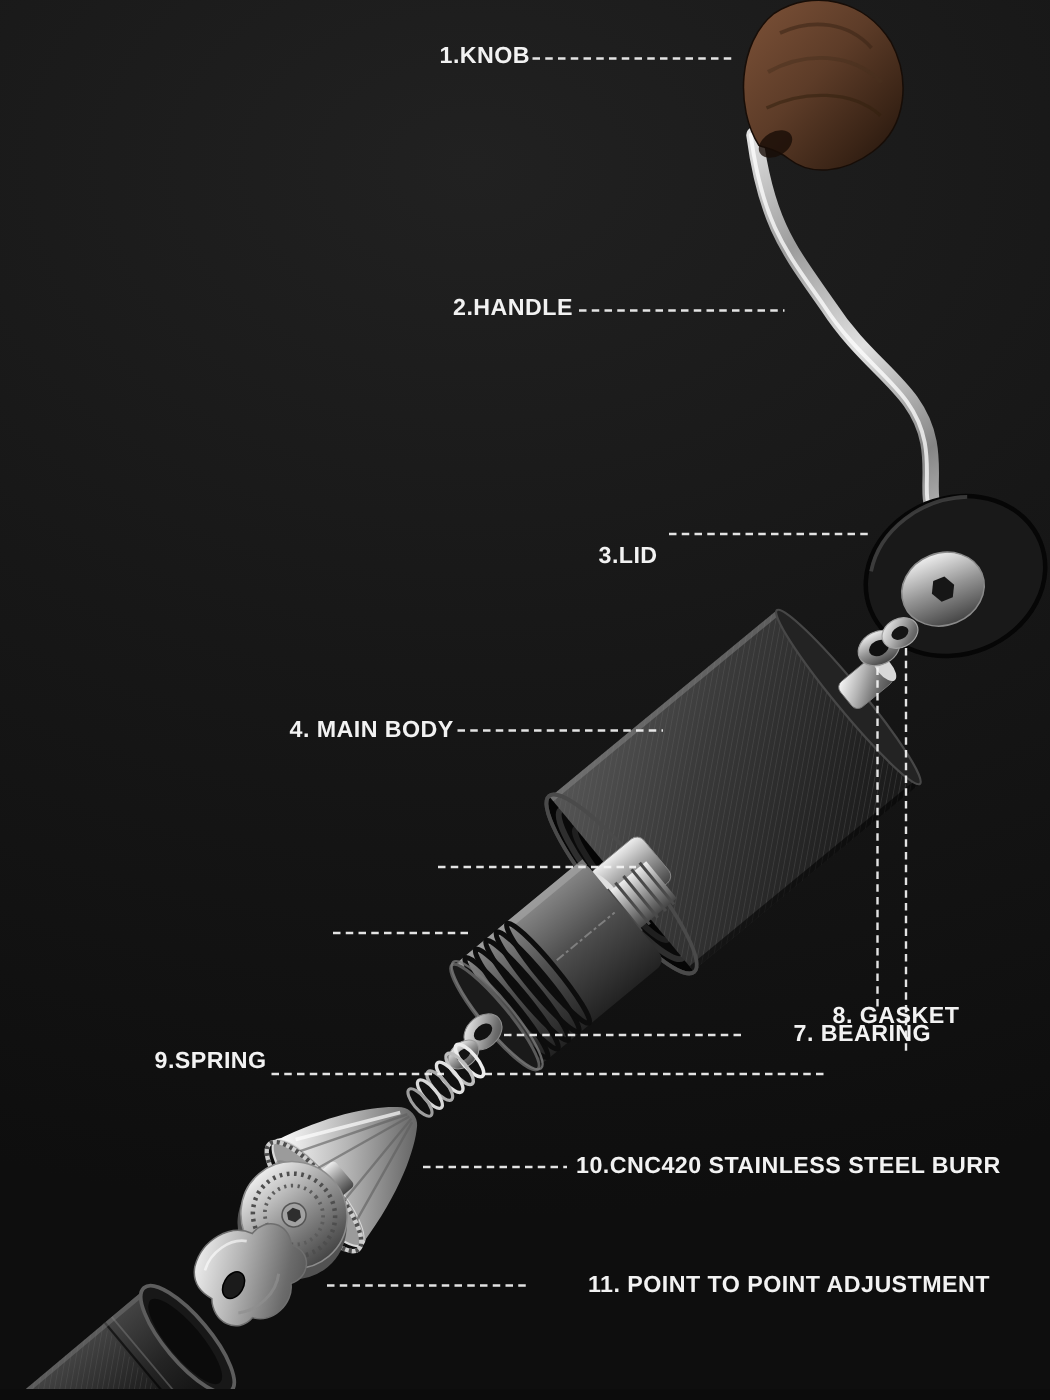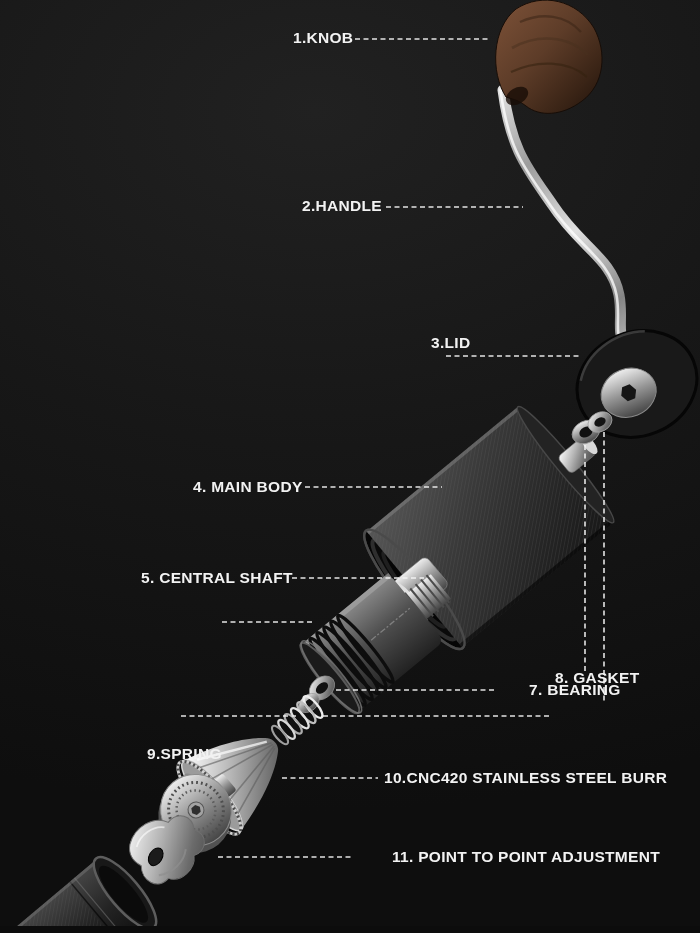--- a/index.html
+++ b/index.html
@@ -214,21 +214,20 @@
     <line x1="323" y1="716" x2="550" y2="716"></line>
     <line x1="604" y1="432" x2="604" y2="702"></line>
     <line x1="181" y1="716" x2="296" y2="716"></line>
     <line x1="282" y1="778" x2="378" y2="778"></line>
     <line x1="218" y1="857" x2="354" y2="857"></line>
   </g>
 </svg>
 
   <div class="lbl" style="left:293px;top:29px;">1.KNOB</div>
   <div class="lbl" style="left:302px;top:197px;">2.HANDLE</div>
-  <div class="lbl" style="left:399px;top:334px;margin-left:32px;">3.LID</div>
+  <div class="lbl" style="left:399px;top:362px;">3.LID</div>
   <div class="lbl" style="left:193px;top:478px;">4. MAIN BODY</div>
-  <div class="lbl" style="left:141px;top:569px;">5. CENTRAL SHAFT</div>
   <div class="lbl" style="left:501px;top:681px;margin-left:28px;">7. BEARING</div>
   <div class="lbl" style="left:555px;top:669px;">8. GASKET</div>
-  <div class="lbl" style="left:103px;top:745px;margin-left:44px;">9.SPRING</div>
+  <div class="lbl" style="left:103px;top:699px;">9.SPRING</div>
   <div class="lbl" style="left:384px;top:769px;">10.CNC420 STAINLESS STEEL BURR</div>
   <div class="lbl" style="left:360px;top:848px;margin-left:32px;">11. POINT TO POINT ADJUSTMENT</div>
 </div>
 
 </body></html>

